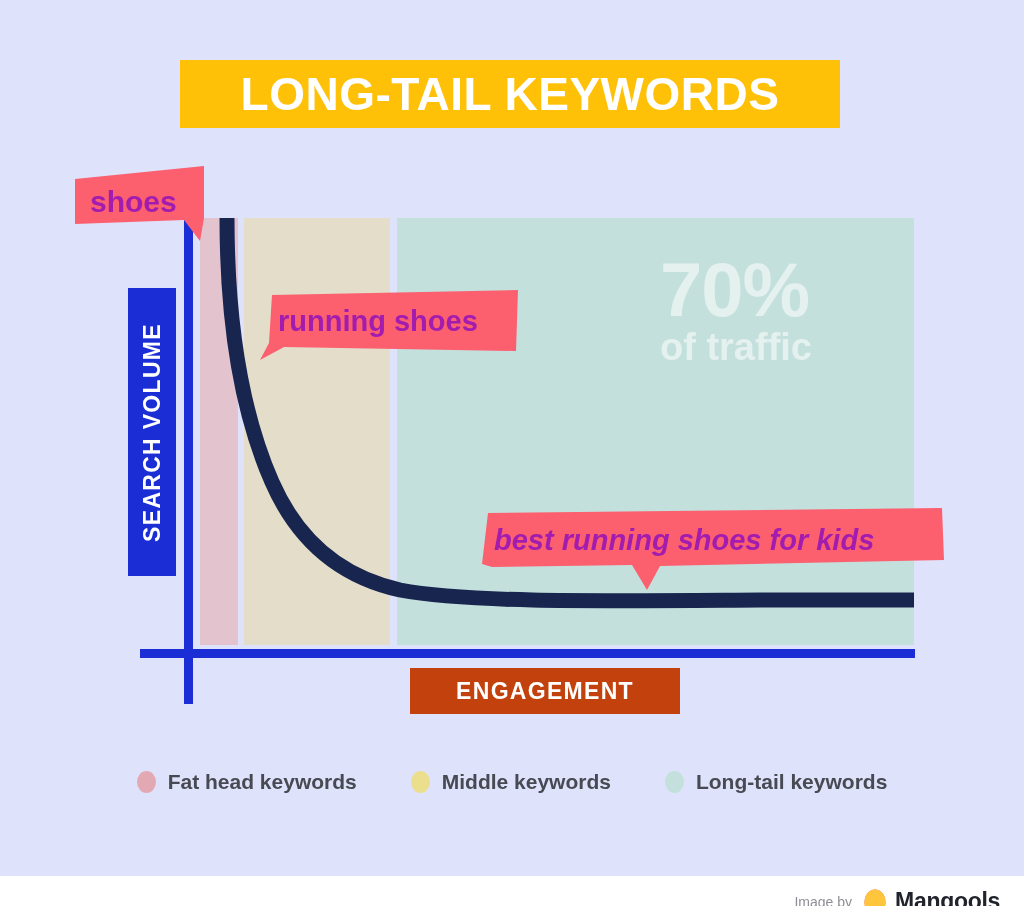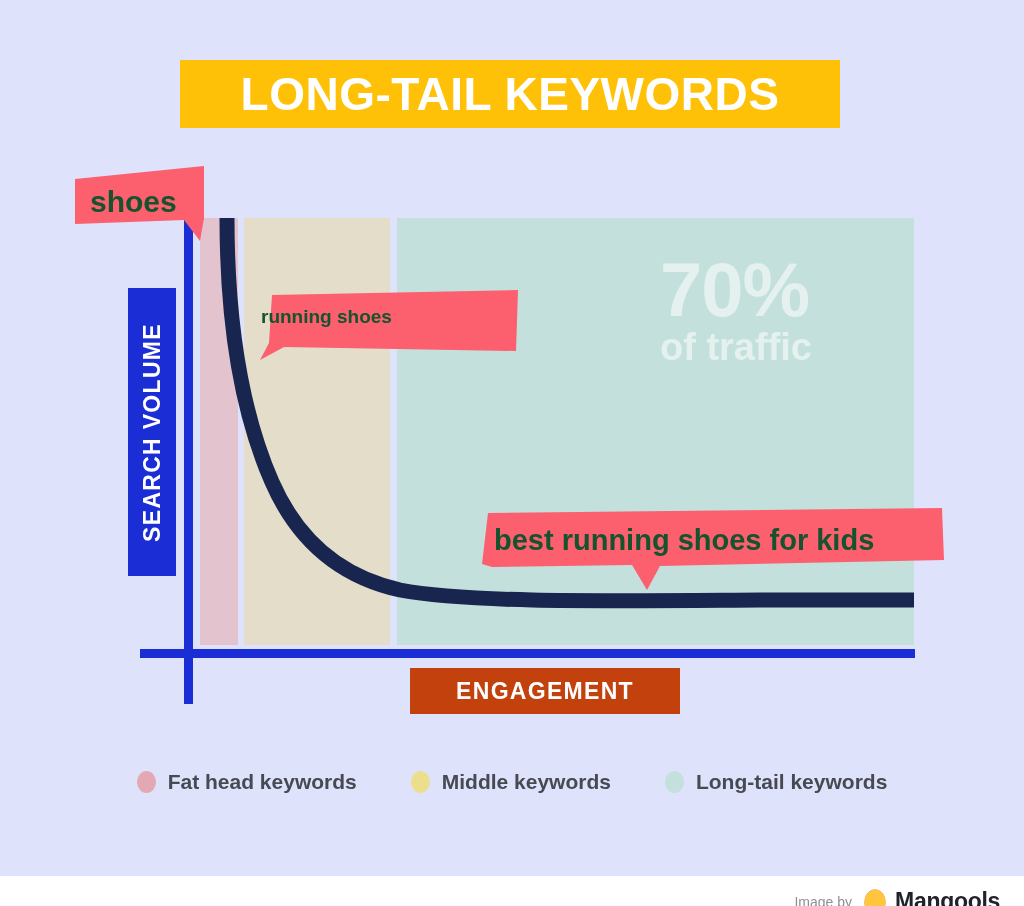--- a/index.html
+++ b/index.html
@@ -160,38 +160,38 @@
     position: absolute;
   }
   .callout-svg {
     position: absolute;
     left: 0;
     top: 0;
     overflow: visible;
   }
   .callout-label {
     position: absolute;
-    color: #14532d;
+    color: #a21caf;
     font-weight: bold;
     white-space: nowrap;
     line-height: 1;
     font-family: "Liberation Sans", sans-serif;
   }
 
   #callout-shoes { left: 72px; top: 166px; width: 135px; height: 75px; }
   #callout-shoes .callout-label {
     left: 18px; top: 21px; font-size: 30px;
   }
 
   #callout-running-shoes { left: 258px; top: 290px; width: 262px; height: 70px; }
   #callout-running-shoes .callout-label {
-    left: 3px; top: 17px; font-size: 19px;
-  }
-
-  #callout-best-running { left: 470px; top: 508px; width: 476px; height: 82px; }
+    left: 20px; top: 17px; font-size: 29px;
+  }
+
+  #callout-best-running { left: 470px; top: 508px; width: 476px; height: 82px; font-style: italic; }
   #callout-best-running .callout-label {
     left: 24px; top: 18px; font-size: 29px;
   }
 
   
   #legend {
     position: absolute;
     left: 0;
     top: 770px;
     width: 1024px;

